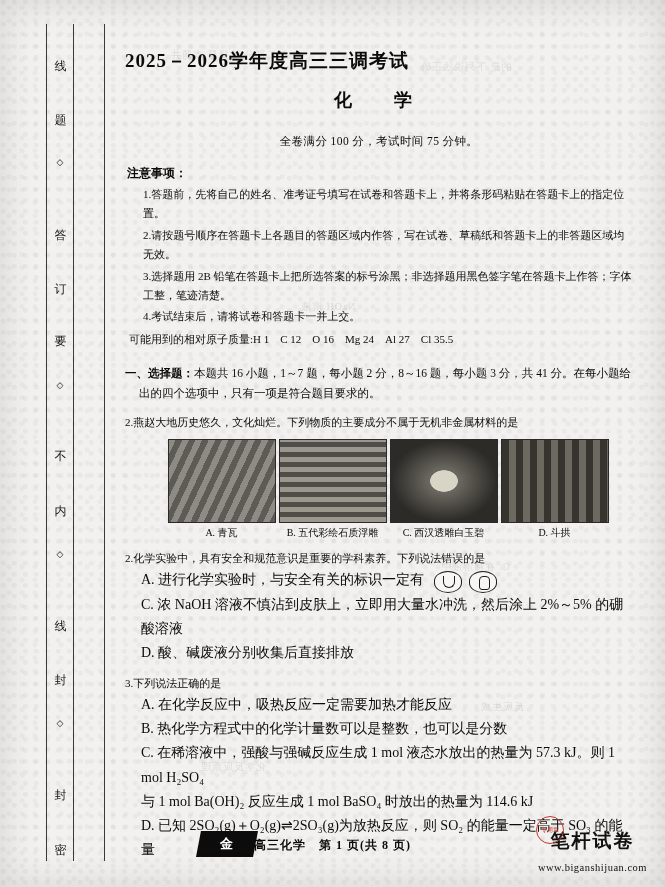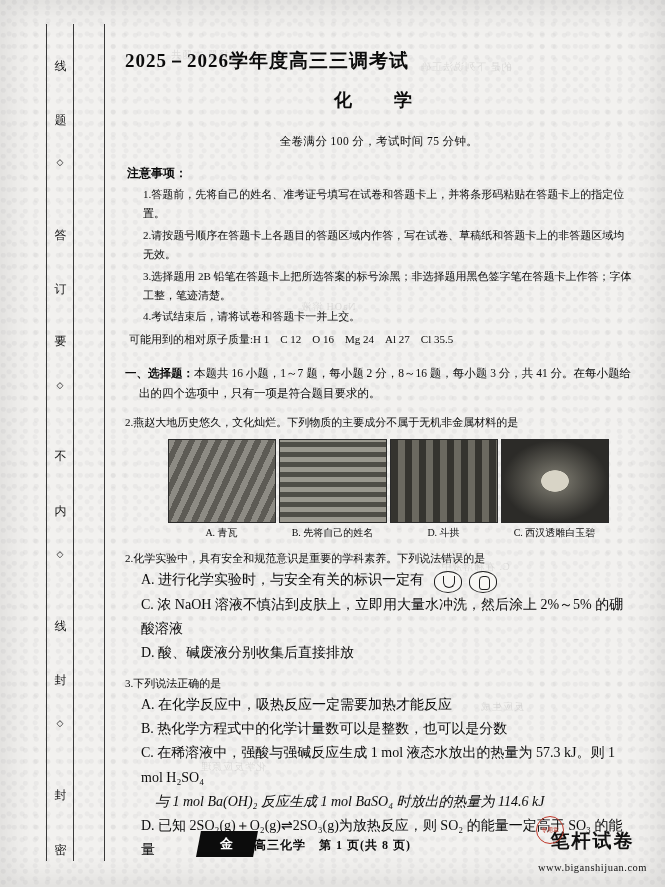--- a/index.html
+++ b/index.html
@@ -67,21 +67,21 @@
   .mass-line{font-size:11px;line-height:1.72;margin-top:4px;margin-left:4px;}
   .sec-h{
     font-size:11.5px;line-height:1.75;margin-top:14px;font-weight:bold;
   }
   .sec-h .norm{font-weight:normal;}
   .sec-h2{font-size:11.5px;line-height:1.75;margin-left:14px;font-weight:normal;}
   .q{
     font-size:11px;line-height:1.72;margin-top:9px;
   }
   .opt{font-size:14px;line-height:1.72;margin-left:16px;}
-  .opt-ind{margin-left:30px;font-style:italic;}
+  .opt-ind{margin-left:16px;}
   .figrow{
     display:flex;justify-content:center;gap:3px;margin-top:8px;margin-left:18px;
   }
   .fig{
     width:108px;
   }
   .fig .img{
     height:82px;border:1px solid #2a2a2a;
     background:#4a4a48;
     position:relative;overflow:hidden;
@@ -200,29 +200,29 @@
 
     <div class="q">2.燕赵大地历史悠久，文化灿烂。下列物质的主要成分不属于无机非金属材料的是</div>
 
     <div class="figrow">
       <div class="fig f1">
         <div class="img"></div>
         <div class="cap">A. 青瓦</div>
       </div>
       <div class="fig f2">
         <div class="img"></div>
-        <div class="cap">B. 先将自己的姓名</div>
+        <div class="cap">B. 五代彩绘石质浮雕</div>
+      </div>
+      <div class="fig f3">
+        <div class="img"></div>
+        <div class="cap">C. 西汉透雕白玉碧</div>
       </div>
       <div class="fig f4">
         <div class="img"></div>
         <div class="cap">D. 斗拱</div>
-      </div>
-      <div class="fig f3">
-        <div class="img"></div>
-        <div class="cap">C. 西汉透雕白玉碧</div>
       </div>
     </div>
 
     <div class="q">2.化学实验中，具有安全和规范意识是重要的学科素养。下列说法错误的是</div>
     <div class="opt">
       <span>A. 进行化学实验时，与安全有关的标识一定有</span>
       <span class="inline-icons">
         <span class="ic flask"></span>
         <span class="ic hand"></span>
       </span>

